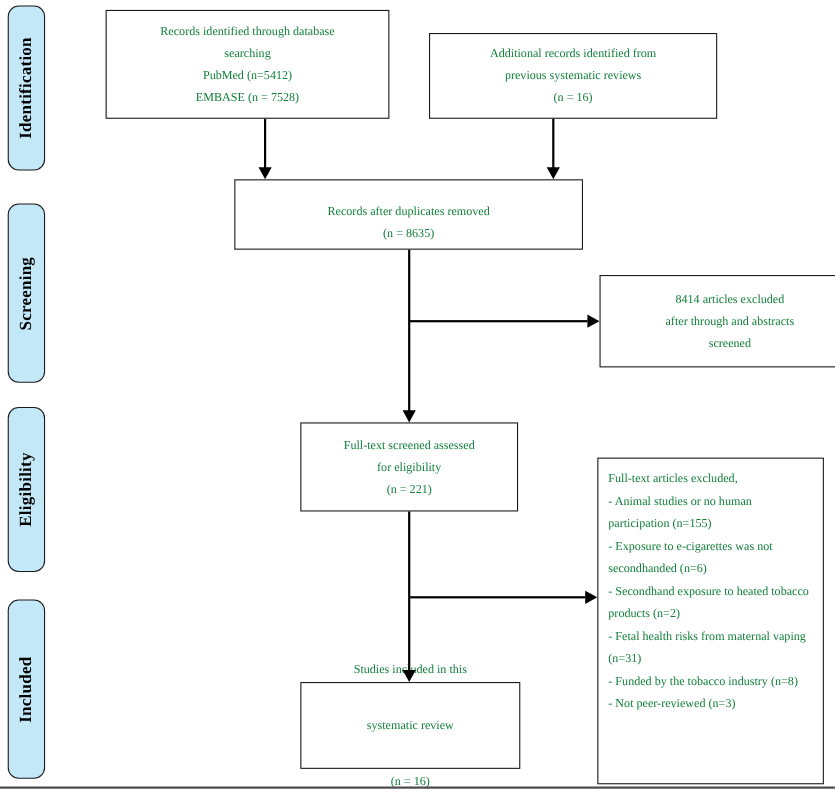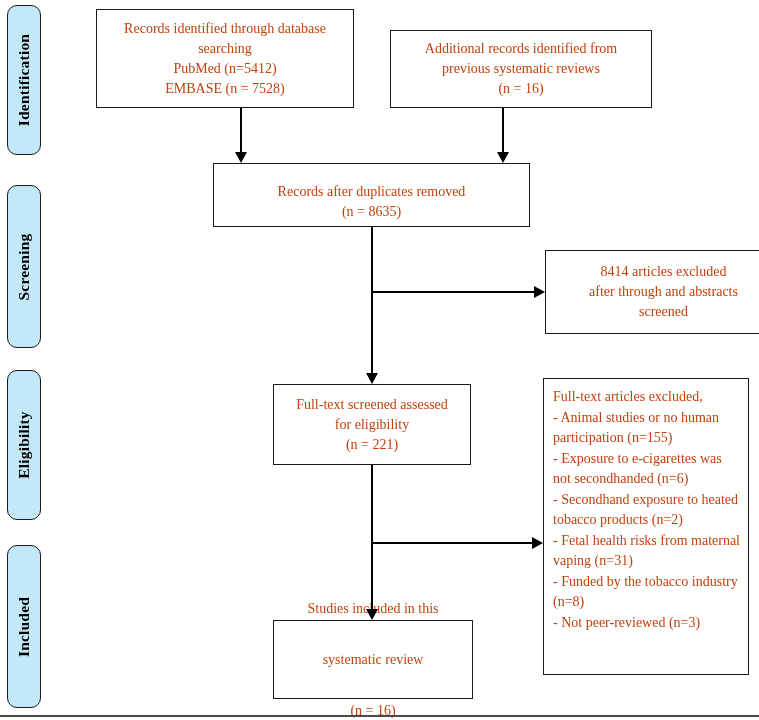--- a/index.html
+++ b/index.html
@@ -38,31 +38,32 @@
   
   .fbox {
     position: absolute;
     background: #ffffff;
     border: 1.6px solid #1a1a1a;
     display: flex;
     flex-direction: column;
     align-items: center;
     justify-content: center;
     text-align: center;
-    font-size: 14px;
+    font-size: 11px;
     line-height: 20px;
-    color: #c2410c;
+    color: #15803d;
     padding: 4px 6px;
   }
   .fbox.left-align {
     align-items: flex-start;
     justify-content: flex-start;
     text-align: left;
     padding: 8px 8px 8px 9px;
     line-height: 20.5px;
+    margin-top: 38px;
   }
 
   
   .vline { position: absolute; width: 2px; background: #000000; }
   .hline { position: absolute; height: 2px; background: #000000; }
   .head-down {
     position: absolute; width: 0; height: 0;
     border-left: 6px solid transparent;
     border-right: 6px solid transparent;
     border-top: 11px solid #000000;

